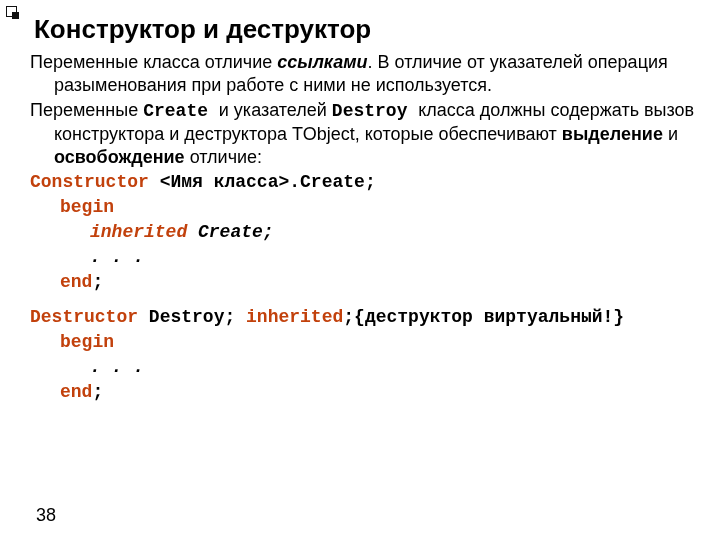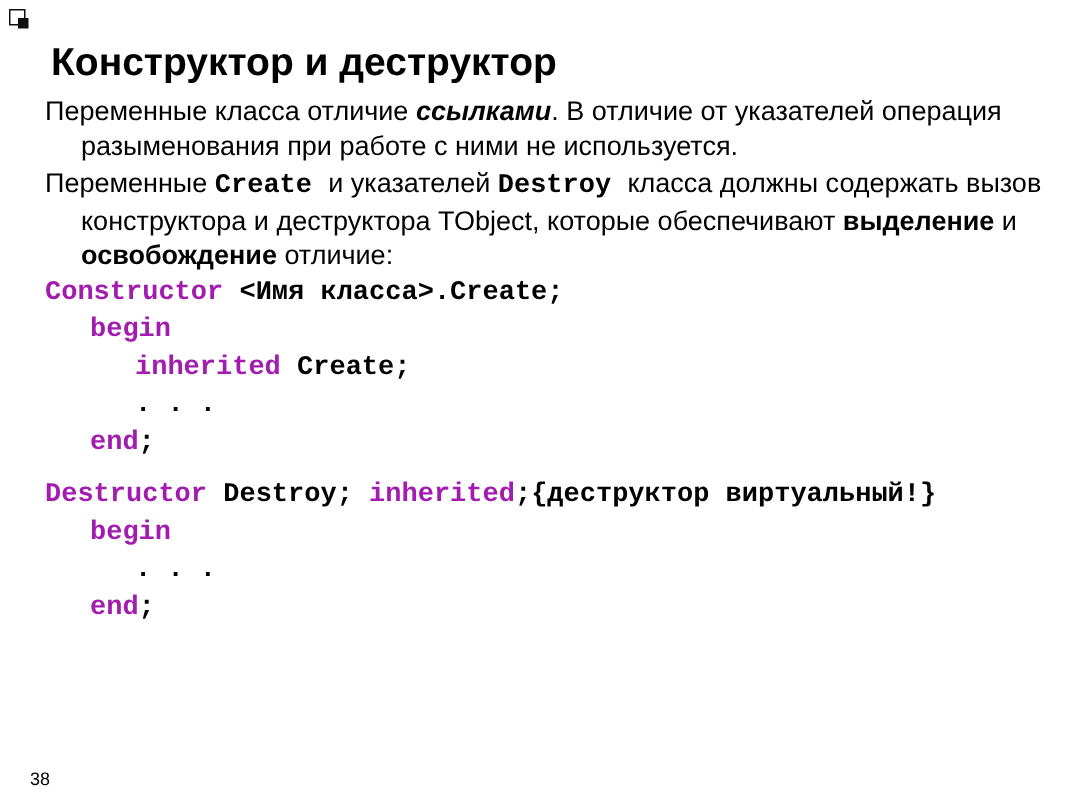--- a/index.html
+++ b/index.html
@@ -13,44 +13,44 @@
     box-sizing: border-box;
     position: relative;
   }
   .slide {
     padding: 10px 20px 10px 30px;
     box-sizing: border-box;
   }
   .title {
     font-size: 26px;
     font-weight: bold;
-    margin: 16px 0 6px 4px;
+    margin: 4px 0 6px 4px;
   }
   .body-text {
     font-size: 18px;
     line-height: 1.28;
   }
   .body-text p {
     margin: 0 0 2px 0;
   }
   .indent1 { padding-left: 24px; text-indent: -24px; }
   .code { font-family: "Courier New", Courier, monospace; }
   .bold { font-weight: bold; }
   .italic { font-style: italic; }
   .underline { }
-  .keyword { color: #a21caf; font-family: "Courier New", Courier, monospace; font-weight: bold; }
+  .keyword { color: #c2410c; font-family: "Courier New", Courier, monospace; font-weight: bold; }
   .pad-block { margin-left: 0; }
   .pad1 { padding-left: 30px; }
-  .pad2 { padding-left: 60px; }
+  .pad2 { padding-left: 60px; font-style: italic; }
   .gap { height: 10px; }
   .page-num {
     position: absolute;
-    left: 20px;
+    left: 36px;
     bottom: 14px;
-    font-size: 12px;
+    font-size: 18px;
   }
   .marker {
     position: absolute;
     top: 6px;
     left: 6px;
     width: 14px;
     height: 14px;
   }
   .marker .sq1 {
     position: absolute;

